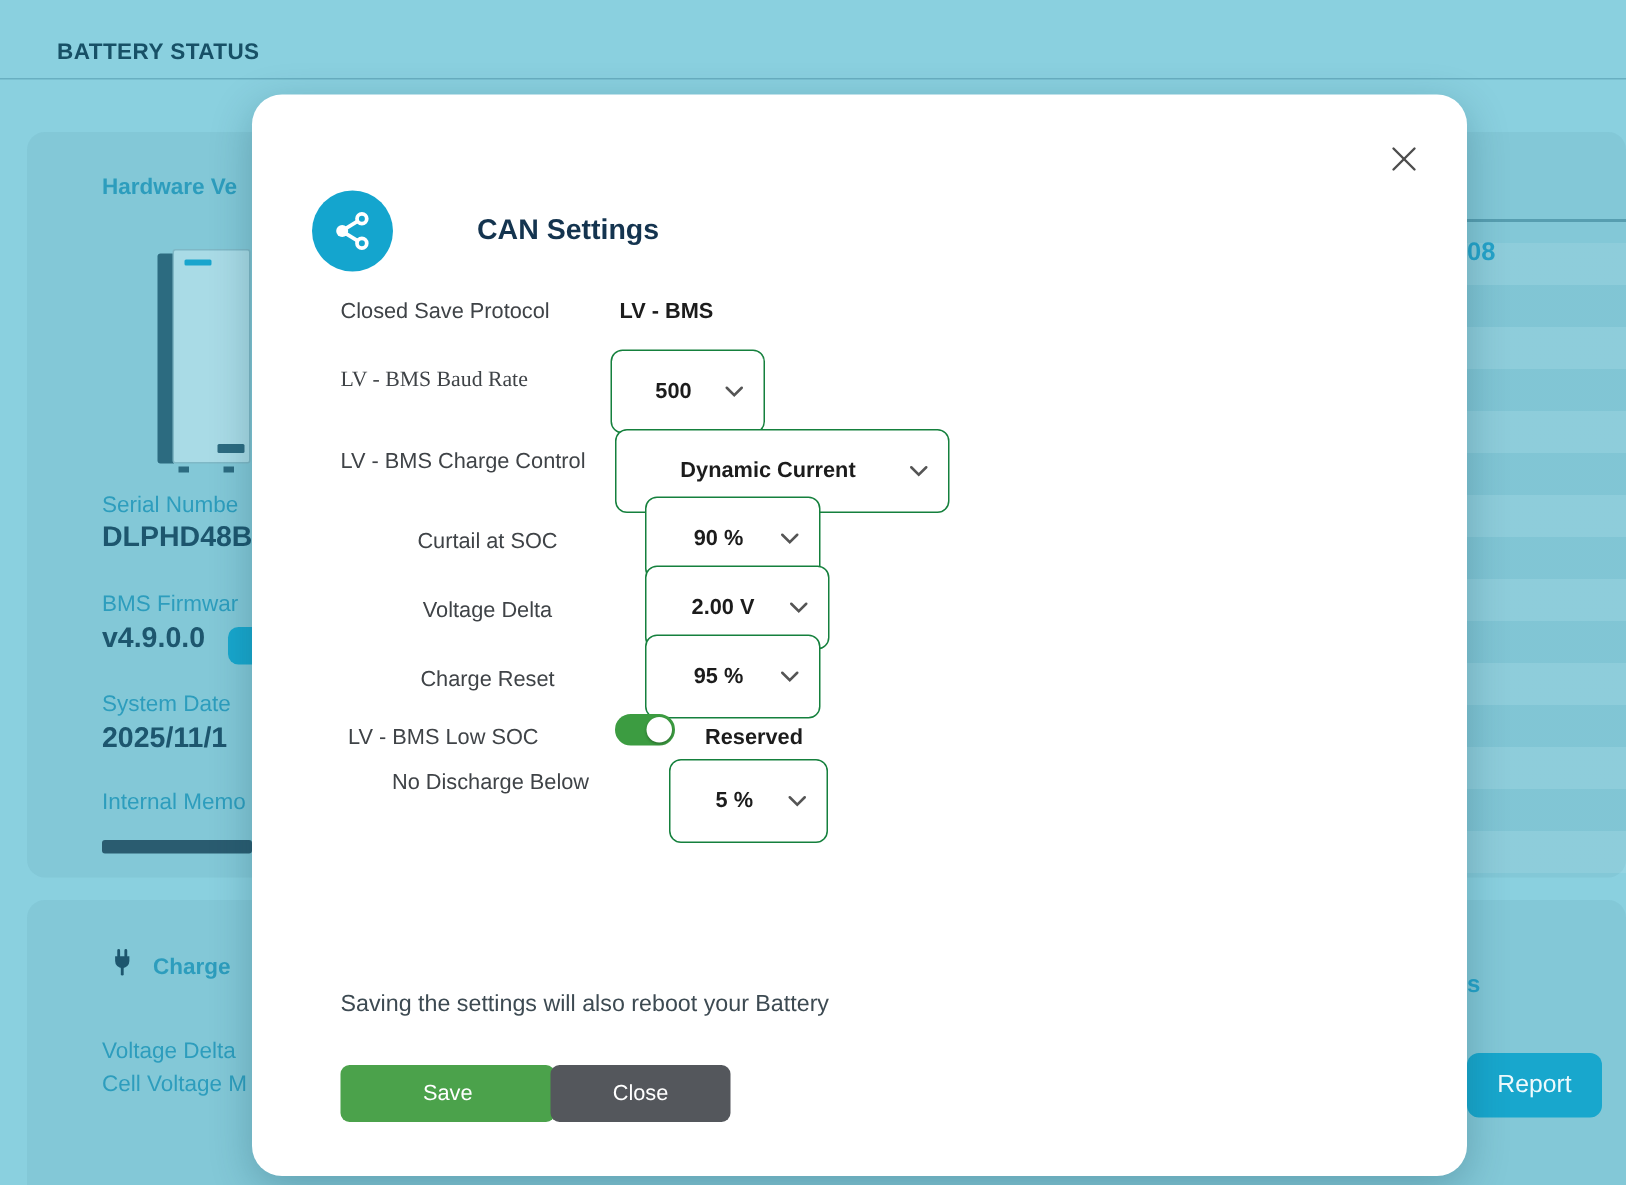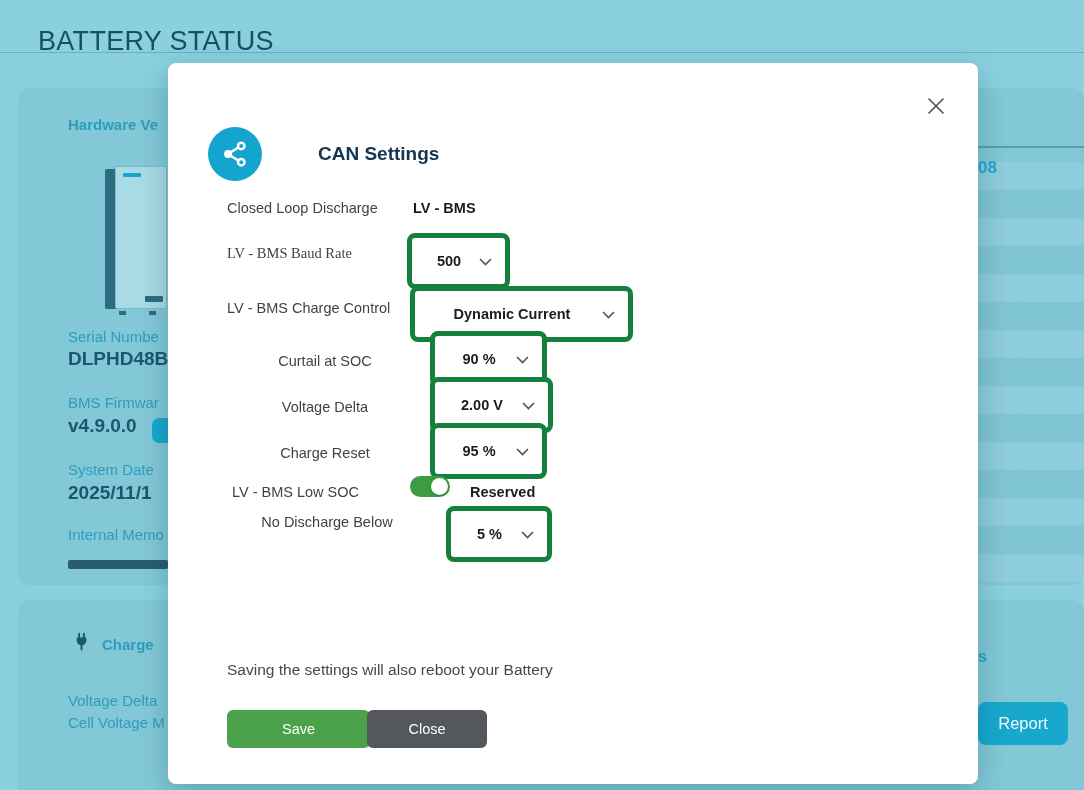--- a/index.html
+++ b/index.html
@@ -5,21 +5,21 @@
   * { box-sizing: border-box; margin: 0; padding: 0; }
   html, body { width: 1084px; height: 790px; overflow: hidden; }
   body {
     font-family: "Liberation Sans", sans-serif;
     background: #8ad0df;
     position: relative;
   }
   
   .page-title {
     position: absolute; left: 38px; top: 26px;
-    font-size: 27px; font-weight: normal; color: #175066; letter-spacing: .3px;
+    font-size: 15px; font-weight: bold; color: #175066; letter-spacing: .3px;
   }
   .header-line {
     position: absolute; left: 0; top: 52px; width: 100%; height: 1px;
     background: rgba(30,100,125,0.30);
   }
   .bg-card {
     position: absolute; left: 18px; width: 1066px;
     background: rgba(10,70,95,0.055); border-radius: 12px;
   }
   .card-hw { top: 88px; height: 497px; }
@@ -56,21 +56,21 @@
   .charge-heading-partial { position: absolute; left: 978px; top: 648px; font-size: 16px; font-weight: bold; color: #25a3c9; }
   .plug-icon { position: absolute; left: 72px; top: 632px; }
   .report-btn {
     position: absolute; left: 978px; top: 702px; width: 90px; height: 43px;
     background: #18a7cd; border: none; border-radius: 8px;
     color: #eefafd; font-size: 16.5px; font-family: inherit; cursor: pointer;
   }
   
   .modal {
     position: absolute; left: 168px; top: 63px; width: 810px; height: 721px;
-    background: #ffffff; border-radius: 8px;
+    background: #ffffff; border-radius: 20px;
     box-shadow: 0 8px 28px rgba(10,60,80,0.28);
     z-index: 10;
   }
   .modal-close {
     position: absolute; left: 752px; top: 28px; width: 32px; height: 32px;
     background: none; border: none; cursor: pointer; padding: 0;
   }
   .modal-icon {
     position: absolute; left: 40px; top: 64px; width: 54px; height: 54px;
     background: #14a5ce; border-radius: 50%;
@@ -78,21 +78,21 @@
   }
   .modal-title {
     position: absolute; left: 150px; top: 80px;
     font-size: 19px; font-weight: bold; color: #14344f;
   }
   .f-label { position: absolute; font-size: 14.5px; color: #3f4347; }
   .f-label.center { text-align: center; }
   .f-static { position: absolute; font-size: 14.5px; font-weight: bold; color: #1c1c1c; }
   .select-box {
     position: absolute; height: 56px; background: #fff;
-    border: 5px solid #15803d; border-radius: 8px;
+    border: 1px solid #15803d; border-radius: 8px;
     display: flex; align-items: center; padding: 0 13px; gap: 6px; cursor: pointer;
   }
   .select-box .val { flex: 1; text-align: center; font-size: 14.5px; font-weight: bold; color: #1c1c1c; font-family: inherit; }
   
   .l0 { left: 59px; top: 137px; }           .v0 { left: 245px; top: 137px; }
   .l1 { left: 59px; top: 182px; font-family: Liberation Serif, serif; }           .b1 { left: 239px; top: 170px; width: 103px; }
   .l2 { left: 59px; top: 237px; }           .b2 { left: 242px; top: 223px; width: 223px; }
   .l3 { left: 59px; top: 290px; width: 196px; }  .b3 { left: 262px; top: 268px; width: 117px; }
   .l4 { left: 59px; top: 336px; width: 196px; }  .b4 { left: 262px; top: 314px; width: 123px; }
   .l5 { left: 59px; top: 382px; width: 196px; }  .b5 { left: 262px; top: 360px; width: 117px; }
@@ -179,21 +179,21 @@
     <svg width="30" height="30" viewBox="0 0 24 24" fill="#ffffff" stroke="#ffffff">
       <circle cx="6.5" cy="12" r="3.2" stroke="none"></circle>
       <circle cx="17" cy="5.5" r="2.6" fill="none" stroke-width="2"></circle>
       <circle cx="17" cy="18.5" r="2.6" fill="none" stroke-width="2"></circle>
       <line x1="8.5" y1="10.6" x2="15" y2="6.6" stroke-width="2"></line>
       <line x1="8.5" y1="13.4" x2="15" y2="17.4" stroke-width="2"></line>
     </svg>
   </div>
   <div class="modal-title">CAN Settings</div>
 
-  <div class="f-label l0">Closed Loop Discharge</div>
+  <div class="f-label l0">Closed Save Protocol</div>
   <div class="f-static v0">LV - BMS</div>
 
   <div class="f-label l1">LV - BMS Baud Rate</div>
   <div class="select-box b1">
     <span class="val">500</span>
     <span><svg width="13" height="8" viewBox="0 0 13 8" fill="none" stroke="#555" stroke-width="1.7" stroke-linecap="round">
           <polyline points="1.5,1.5 6.5,6.5 11.5,1.5"></polyline>
         </svg></span>
   </div>
 

